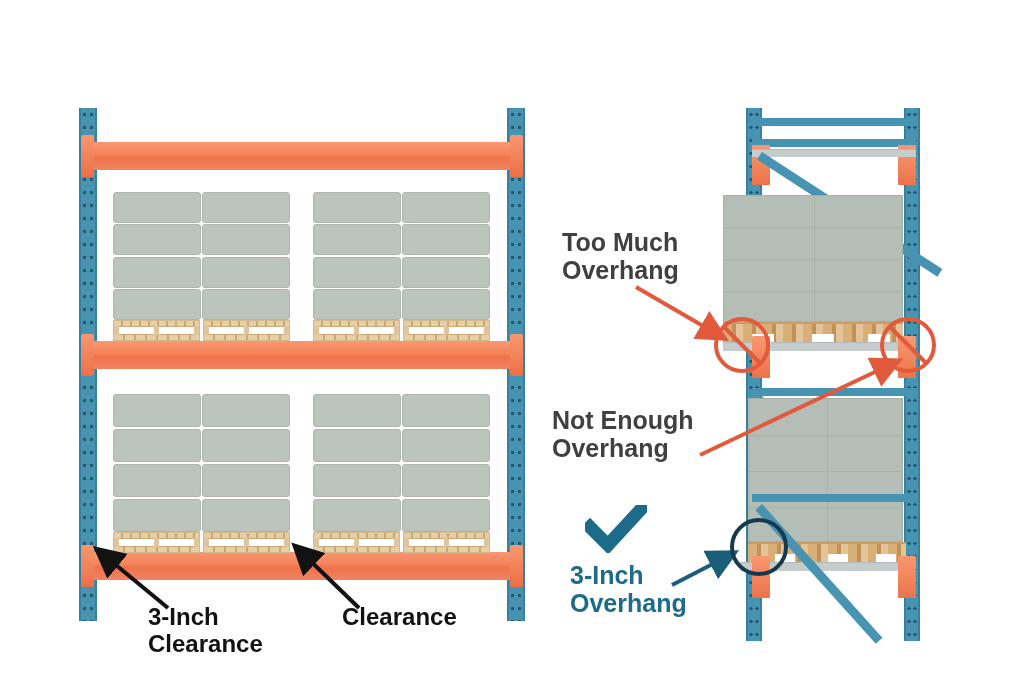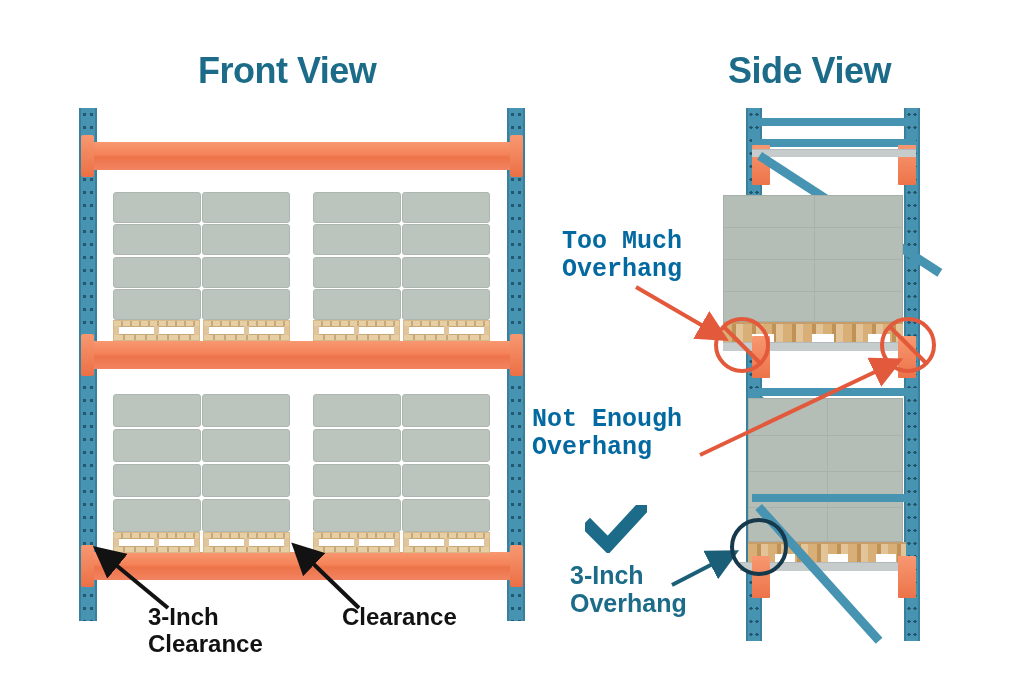--- a/index.html
+++ b/index.html
@@ -118,32 +118,30 @@
 
   
   .anno{
     position:absolute;
     font-size:25px;
     font-weight:bold;
     line-height:1.12;
     white-space:nowrap;
   }
   .anno.black{color:#121212;font-size:24px;}
-  .anno.orange{color:#0369a1;font-family:Liberation Mono, monospace;}
+  .anno.orange{color:#404040;}
   .anno.teal{color:#1B6B89;}
 
   .svg-layer{position:absolute;left:0;top:0;width:1024px;height:683px;pointer-events:none;}
 </style>
 </head>
 <body>
 
 <div id="stage">
 
-  <div id="front-title" class="view-title">Front View</div>
-  <div id="side-title" class="view-title">Side View</div>
 
   <div>
 
     <div class="upright" style="left:79px;top:108px;width:18px;height:513px;">
       <div class="perfs"></div>
     </div>
     <div class="upright" style="left:507px;top:108px;width:18px;height:513px;">
       <div class="perfs"></div>
     </div>
 
@@ -365,21 +363,21 @@
 
   <div class="anno black" style="left:342px;top:604px;">
     <div>Clearance</div>
   </div>
 
   <div class="anno orange" style="left:562px;top:228px;">
     <div>Too Much</div>
     <div>Overhang</div>
   </div>
 
-  <div class="anno orange" style="left:532px;top:406px;">
+  <div class="anno orange" style="left:552px;top:406px;">
     <div>Not Enough</div>
     <div>Overhang</div>
   </div>
 
   <svg style="position:absolute;left:585px;top:505px;width:62px;height:48px;" viewBox="0 0 62 48">
     <path d="M5,22 L23,40 L57,3" fill="none" stroke="#1B6B89" stroke-width="13" stroke-linecap="square"></path>
   </svg>
 
   <div class="anno teal" style="left:570px;top:561px;">
     <div>3-Inch</div>

